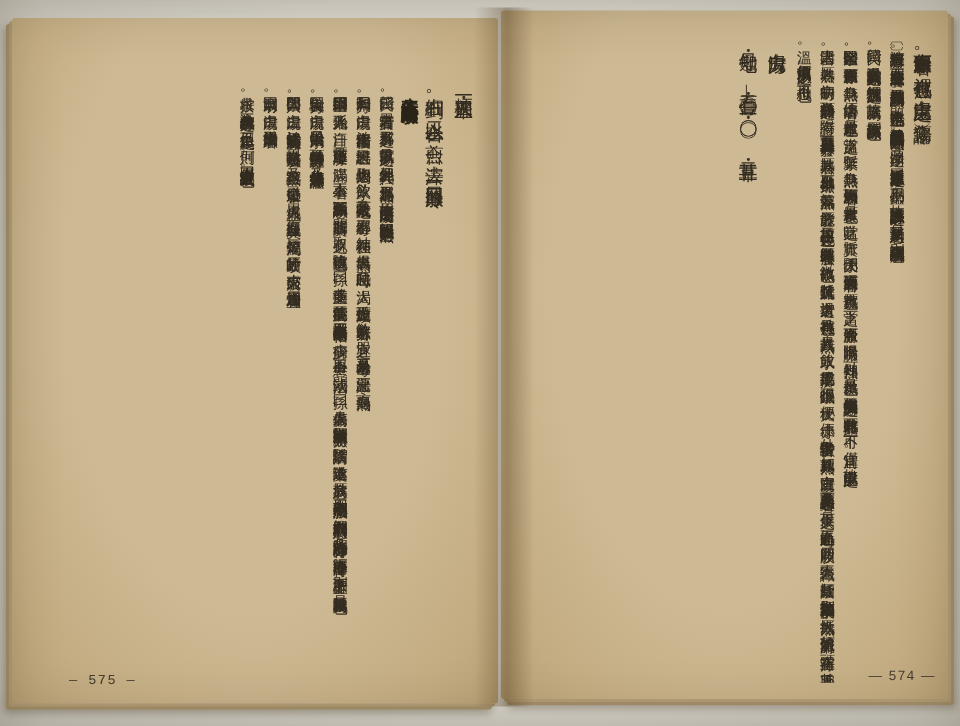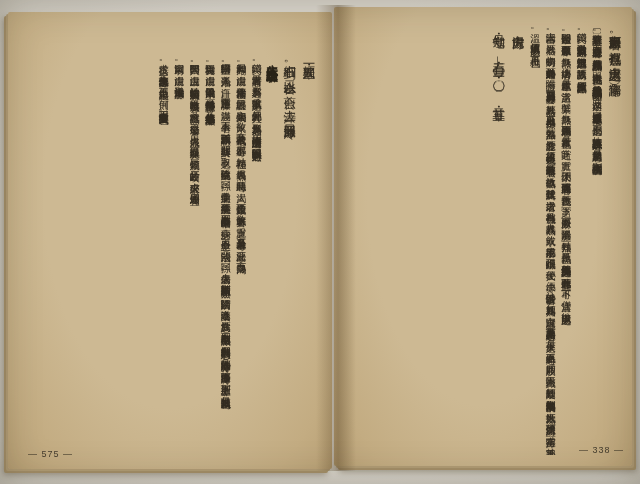--- a/index.html
+++ b/index.html
@@ -50,21 +50,21 @@
   .instruction{padding-top:10px;}
   .section-header{
     font-size:11.5px;font-weight:700;letter-spacing:1px;
     padding-top:14px;margin-block-start:3px;margin-block-end:3px;
     color:#2a2418;
   }
   .page-number{
     position:absolute;font-size:9px;color:#453d2e;letter-spacing:1px;
     font-family:"Liberation Sans","DejaVu Sans",sans-serif;
   }
-  .pn-left{left:20px;bottom:10px;}
+  .pn-left{left:38px;bottom:10px;font-family:Liberation Mono, monospace;}
   .pn-right{right:8px;bottom:11px;}
 </style>
 </head>
 <body>
 
 <div class="scan">
 
   <div class="page page-left">
     <div class="vtext" style="top:44px;right:14px;width:298px;height:402px;">
       <p class="large ingredient-cont">粳米一四・五</p>
@@ -84,18 +84,18 @@
   <div class="page page-right">
     <div class="vtext" style="top:18px;right:8px;width:284px;height:430px;">
       <p class="large">傷寒脈滑而厥者。裡有熱也。白虎湯主之。（傷寒論）</p>
       <p class="small">〔註〕傷寒有滑脈。而四肢或全身厥冷者。爲裡有熱（此所謂熱厥）。即以本方爲主治也。然此證與大承氣湯調胃承氣湯等之熱厥。及回逆湯。通脈回逆湯等之寒厥疑似。不易鑑別。故宜熟讀左說以分辨之。是醫之所最易忽。誤則病者生死所關也。</p>
       <p class="small">錢氏曰。滑者爲動數流利之象。無沉細微澀之形。故爲陽厥。所謂厥深熱亦深也。</p>
       <p class="small">醫宗金鑑曰。傷寒脈微而厥。身無熱。小便清白者。是寒虛厥也。當溫之。脈乍緊。身無熱。胸滿煩而厥者。是寒實厥也。當吐之。脈實。大小便閉。腹滿硬痛而厥者。熱實厥也。當下之。今脈滑而厥。滑爲陽脈。可知裡熱。是熱厥也。然內無腹滿痛不大便之證。此雖有熱而非實。不可下。僅宜清。故以白虎湯主之。</p>
       <p class="small">活人書曰。熱厥者。初中病時。必於身熱頭痛之外。有陽證。至二三日乃至四五日方發厥。其熱厥者。厥至半日卻身熱。蓋熱氣深。方能發厥。故須在二三日之後也。若微厥即發熱者。熱微故也。其脈雖沉伏。按之滑者。爲裡有熱也。其人或畏熱。或飲水。或揚手擲足。煩躁不得眠。大便秘。小便赤。外證多昏憒者。如其爲熱厥。宜白虎湯。又下證悉具而見四逆者。是失下之候。血氣不通時。四肢即厥。醫人不識。却疑陰厥。復進熱藥則禍如反掌。大抵熱厥。須脈沉伏而滑。頭上當有汗。其手腕冷。指爪復溫。便須用承氣湯以下之。不可拘忌也。</p>
       <div class="large formula-header">白虎湯方</div>
       <p class="large ingredients">知母七・〇　　石膏二〇・〇—一〇〇・〇　　甘草二・五</p>
     </div>
-    <div class="page-number pn-right">— 338 —</div>
+    <div class="page-number pn-right">— 574 —</div>
   </div>
 
   <div class="gutter"></div>
   <div class="vignette"></div>
 </div>
 
 </body></html>

